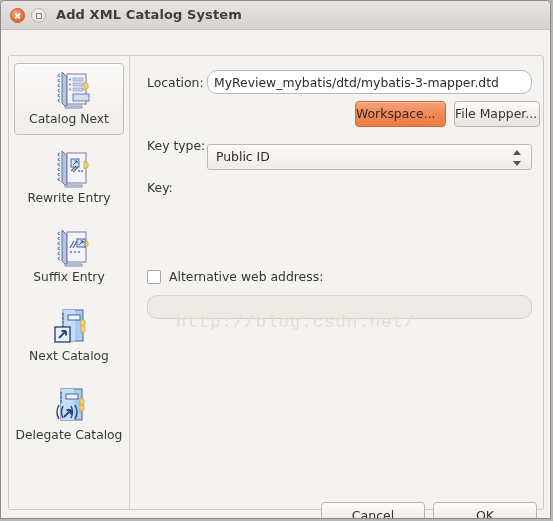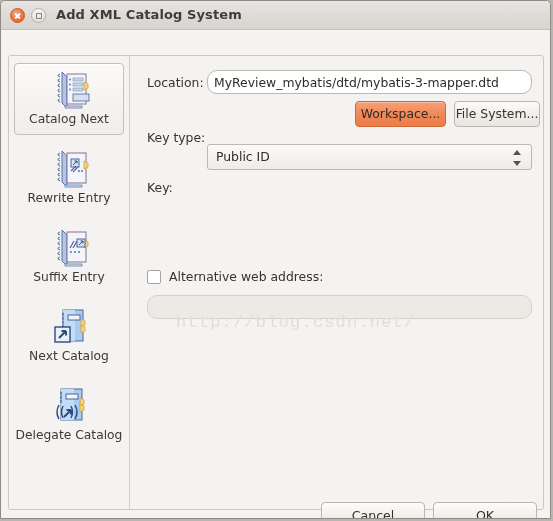--- a/index.html
+++ b/index.html
@@ -222,21 +222,20 @@
     position: absolute;
     height: 26px;
     background: linear-gradient(to bottom, #fdfcfb 0%, #f0ede9 55%, #e9e5e0 100%);
     border: 1px solid #bbb6b0;
     border-radius: 4px;
     box-sizing: border-box;
     font-family: "DejaVu Sans", "Liberation Sans", sans-serif;
     font-size: 12.4px;
     color: #35342f;
     line-height: 24px;
-    text-align: center;
     cursor: default;
   }
   .btn.accent {
     background: linear-gradient(to bottom, #f6a078 0%, #ef8756 55%, #ec7d49 100%);
     border-color: #cf6a37;
     color: #2e2b28;
     box-shadow: inset 0 1px 0 rgba(255,255,255,.35);
   }
 
   
@@ -451,23 +450,23 @@
         </div>
 
       </div>
 
       <div class="content">
 
         <div class="row-label" style="left:16px; top:20px;">Location:</div>
         <input class="text-field" style="left: 76px; top: 14px; width: 325px;" value="MyReview_mybatis/dtd/mybatis-3-mapper.dtd">
 
         <div class="btn accent" style="left:224px; top:45px; width:91px;">Workspace...</div>
-        <div class="btn" style="left:323px; top:45px; width:86px;">File System...</div>
-
-        <div class="row-label" style="left:16px; top:75px;">Key type:</div>
+        <div class="btn" style="left:323px; top:45px; width:86px;">File Mapper...</div>
+
+        <div class="row-label" style="left:16px; top:83px;">Key type:</div>
         <div class="combo" style="left:76px; top:81px; width:325px;margin-top:7px;">
           <span>Public ID</span>
           <span class="spin">
             <i class="up"></i>
               <i class="dn"></i>
           </span>
         </div>
 
         <div class="row-label" style="left:16px; top:125px;">Key:</div>
 

